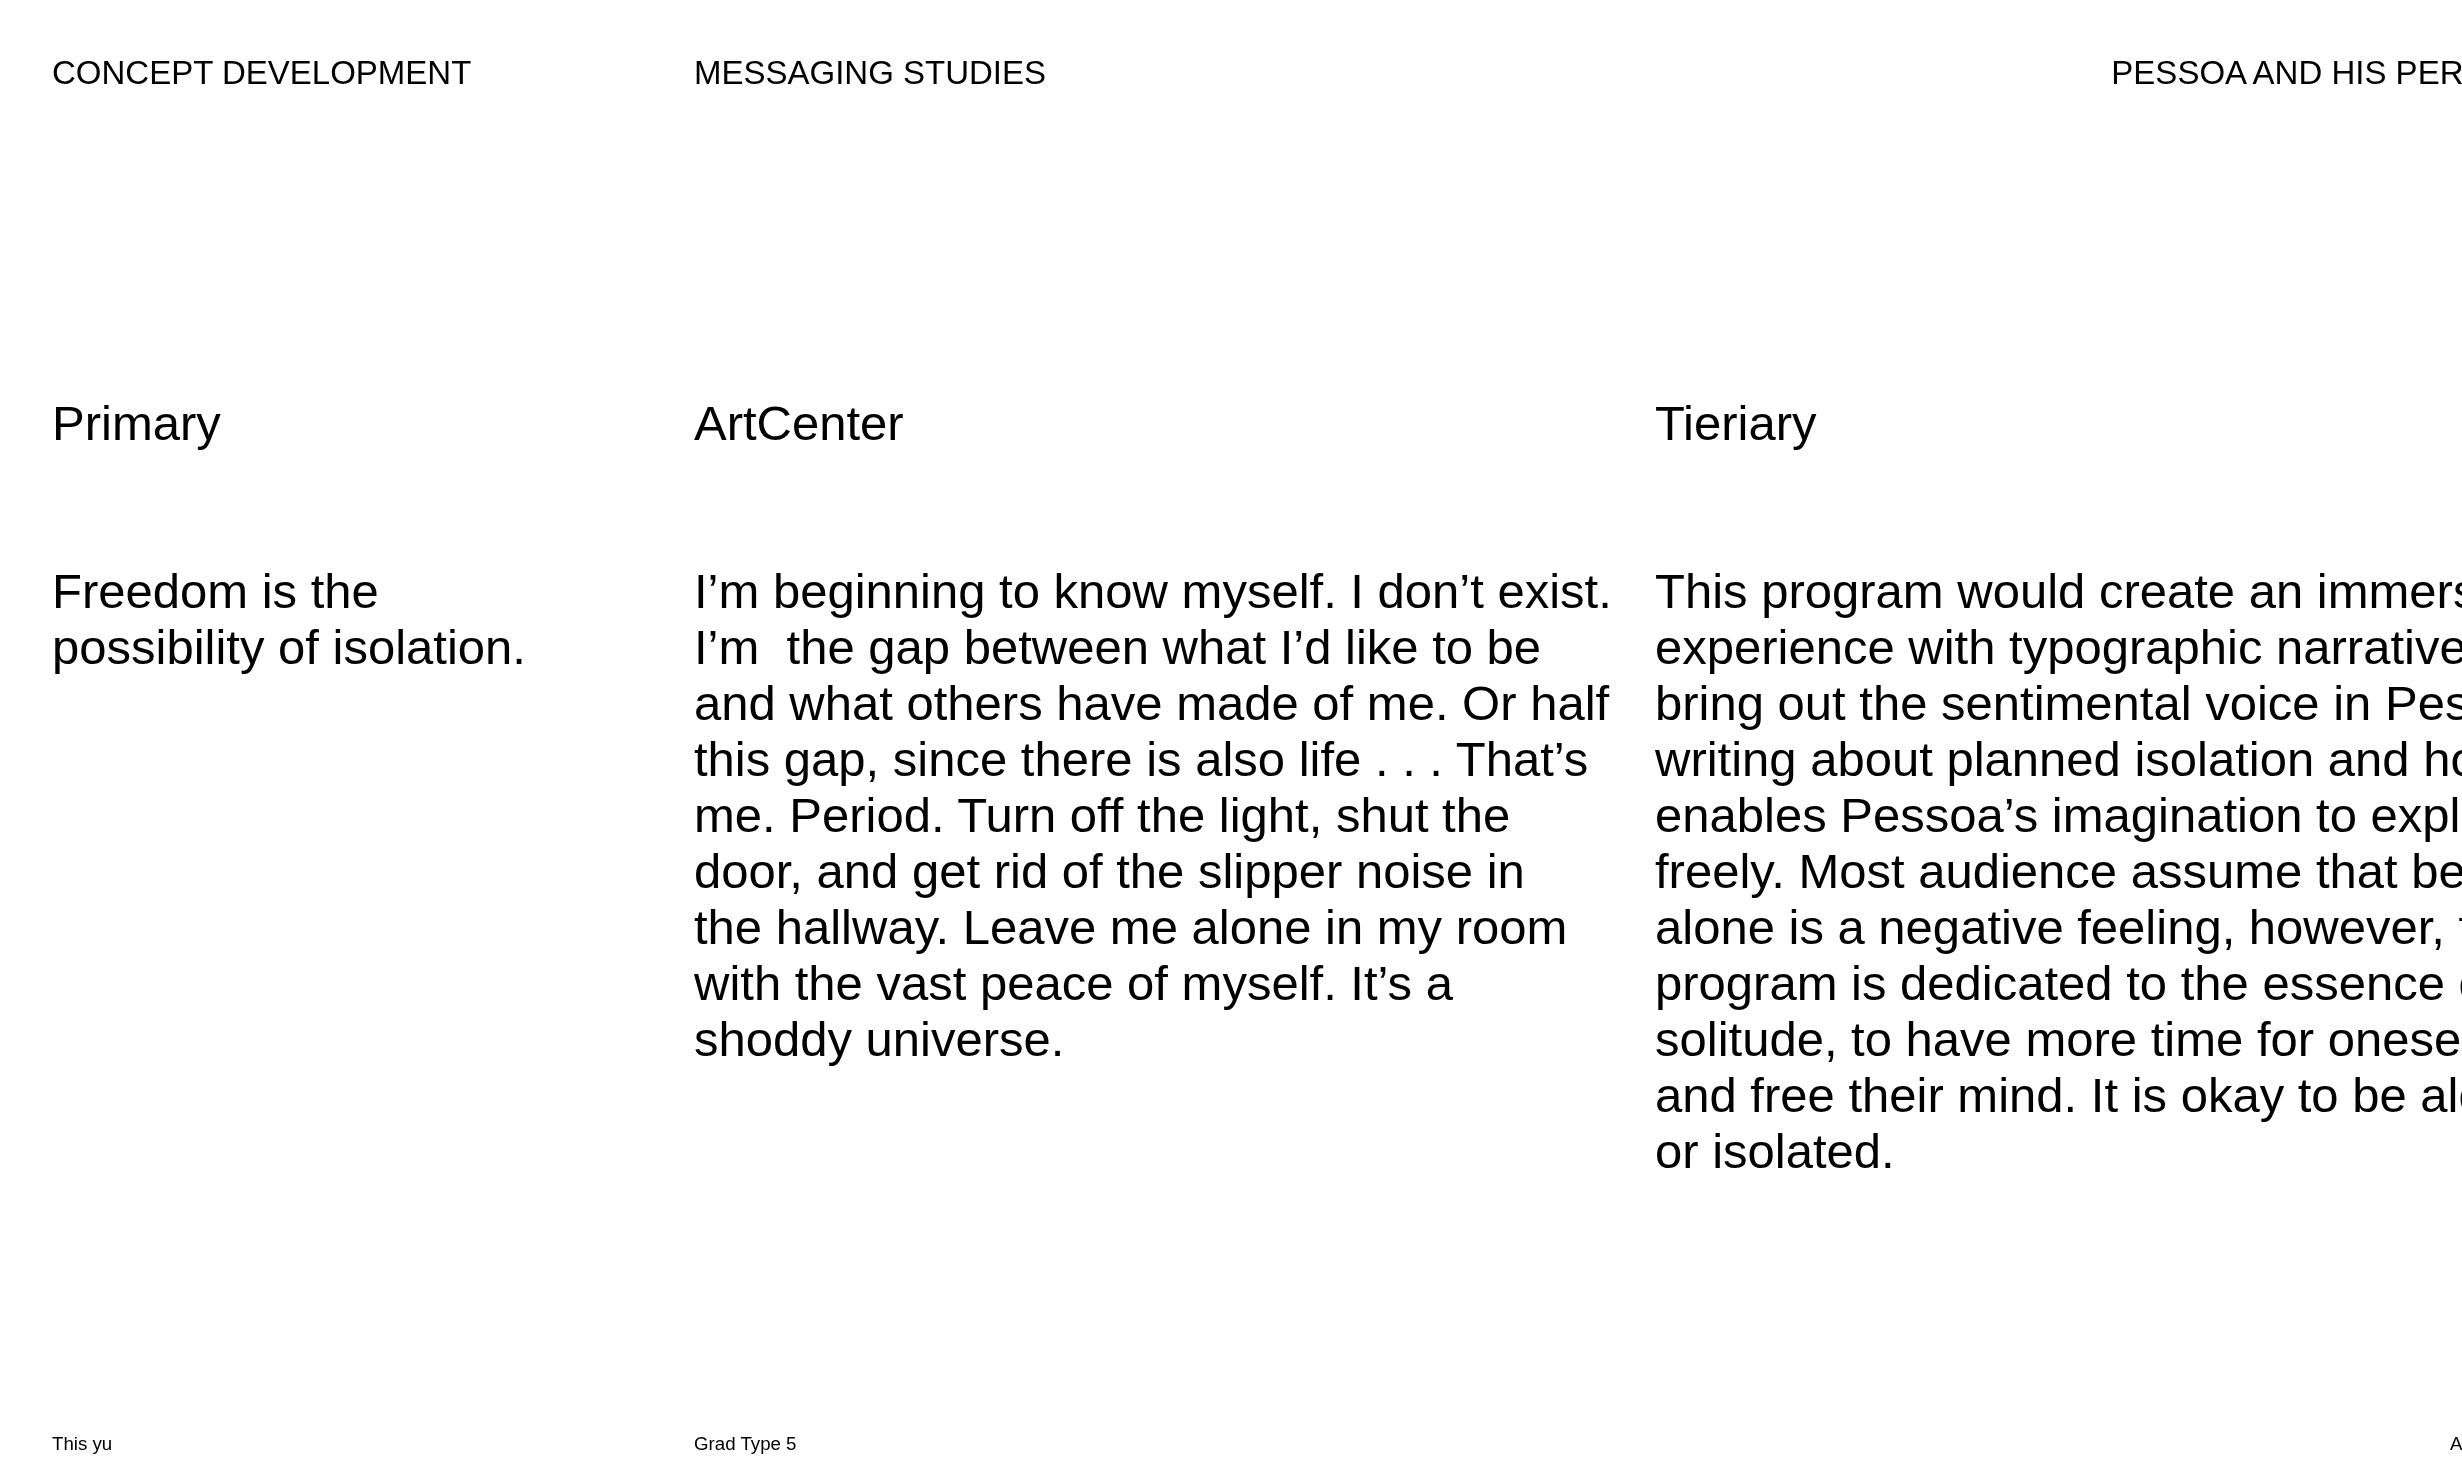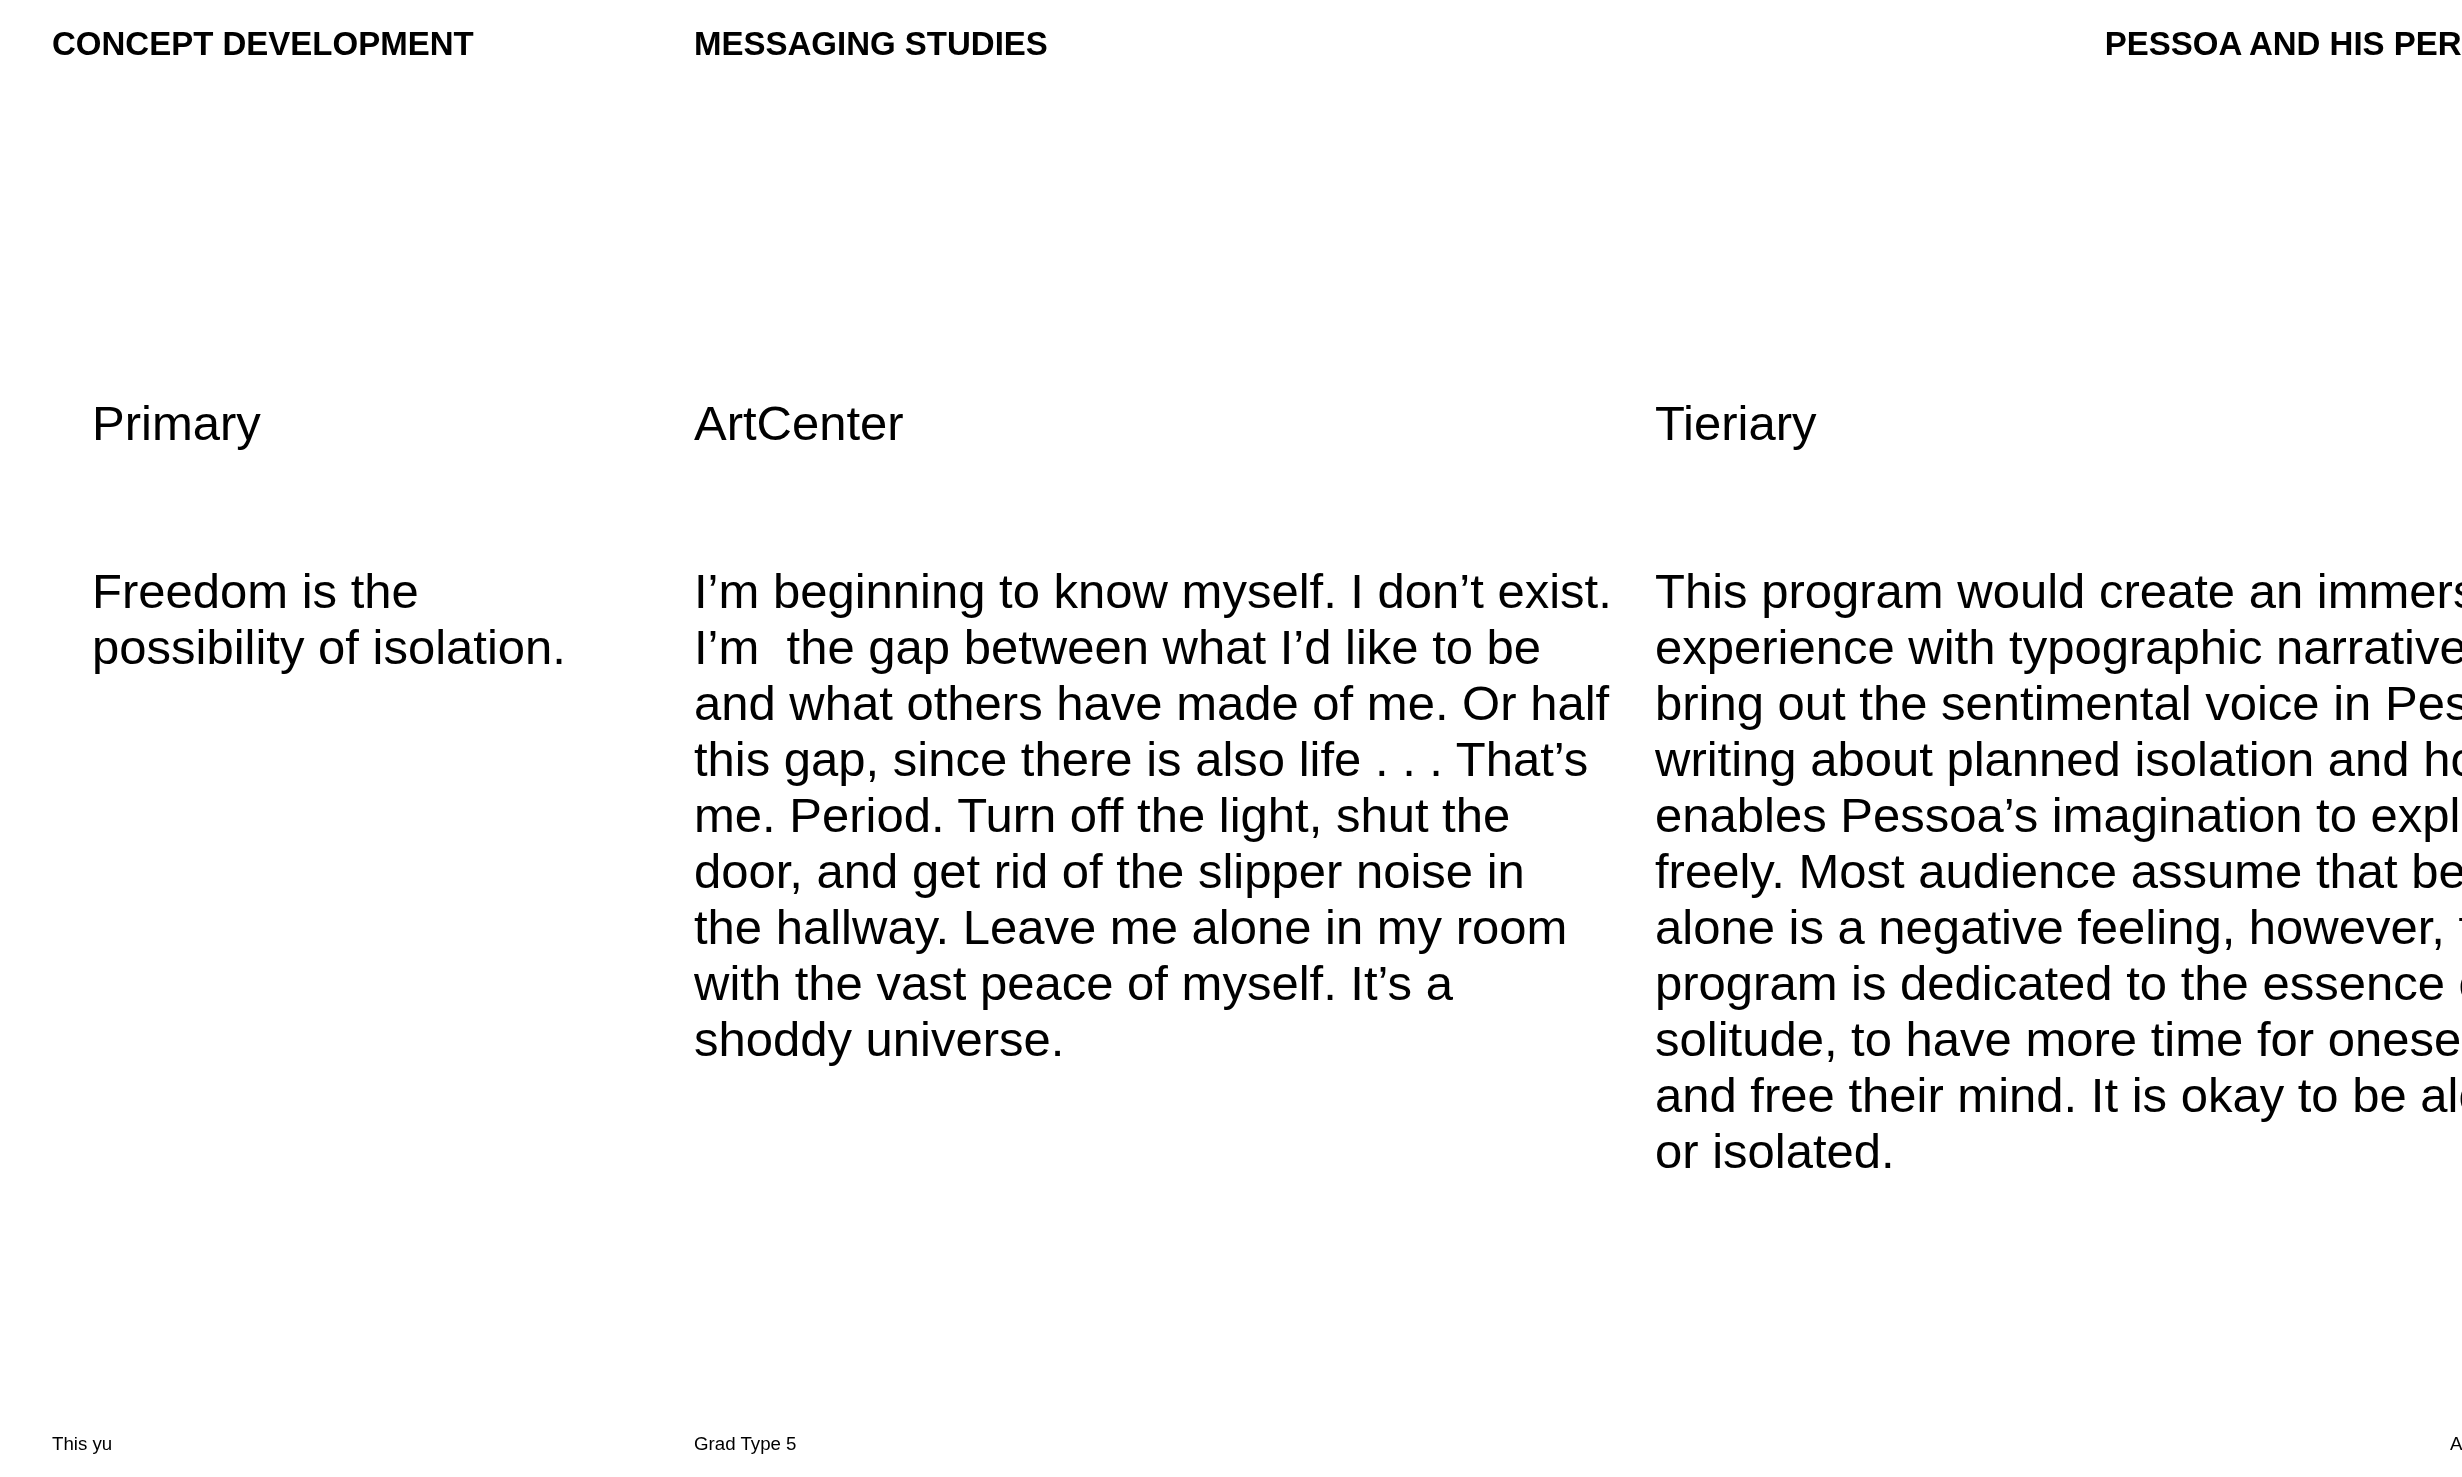--- a/index.html
+++ b/index.html
@@ -12,41 +12,41 @@
     width: 2627px;
     height: 1477px;
     background: #ffffff;
     color: #000000;
     font-family: "Liberation Sans", "DejaVu Sans", sans-serif;
     overflow: hidden;
   }
   
   .hdr {
     position: absolute;
-    top: 27px;
+    top: 56px;
     font-size: 33px;
-    font-weight: 700;
+    font-weight: 400;
     line-height: 1;
     white-space: pre;
     letter-spacing: 0;
   }
   .hdr-left   { left: 52px; }
   .hdr-center { left: 694px; text-align: right; }
   .hdr-right  { right: 48px; }
 
   
   .col {
     position: absolute;
     top: 283px;
     font-size: 49px;
     font-weight: 400;
     line-height: 56px;
     white-space: pre;
   }
-  .col-1 { left: 52px; margin-left: 40px; }
+  .col-1 { left: 52px; }
   .col-2 { left: 694px; }
   .col-3 { left: 1655px; }
   .col-heading, .col-body { white-space: pre; }
 
   
   .ftr {
     position: absolute;
     top: 1386px;
     font-size: 18.7px;
     font-weight: 400;

